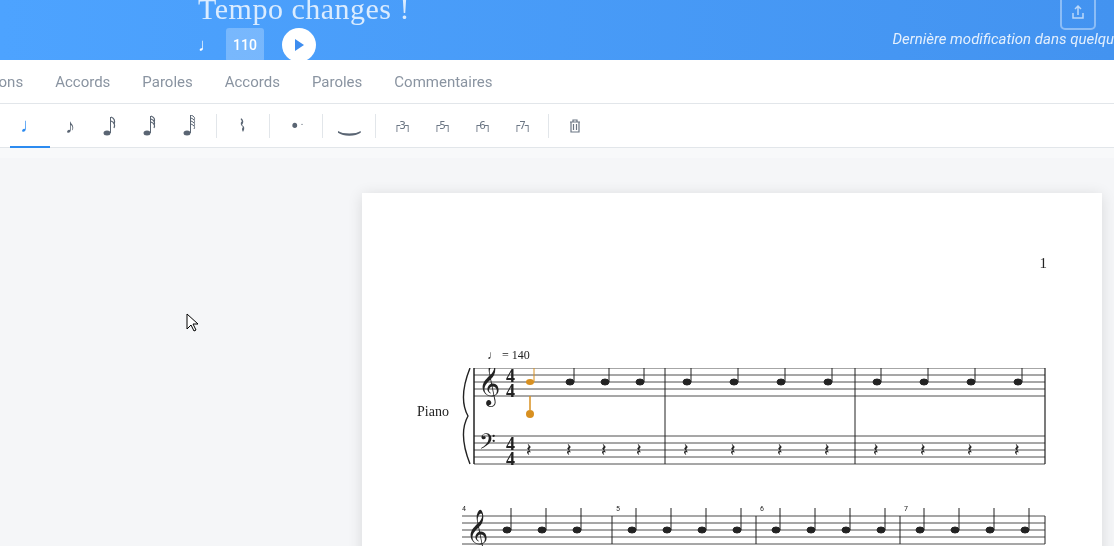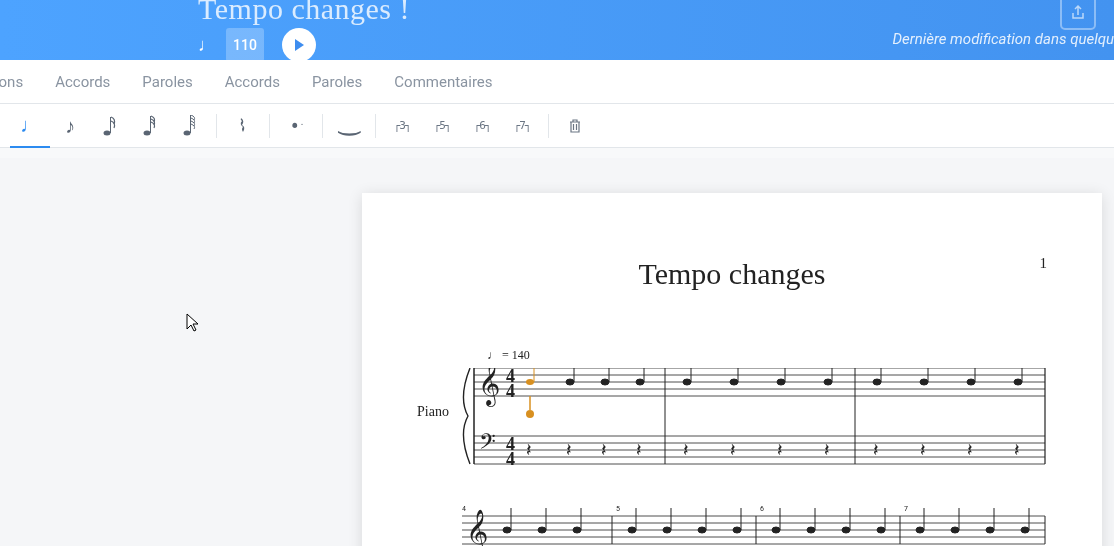--- a/index.html
+++ b/index.html
@@ -282,21 +282,20 @@
   <div class="tool-btn">
     <svg width="14" height="16" viewBox="0 0 14 16" fill="none" stroke="#6b7684" stroke-width="1.2">
       <path d="M2 4 H12 M5 4 V2 H9 V4 M3 4 V14 H11 V4 M5.5 6 V12 M8.5 6 V12"></path>
     </svg>
   </div>
 </div>
 
 <div class="canvas">
   <div class="sheet">
     <div class="page-num">1</div>
-    <div class="score-title">Tempo changes</div>
     <div class="tempo-mark">♩ = 140</div>
     <div class="instrument-label">Piano</div>
     <div class="staff-system">
       <svg width="590" height="200" viewBox="0 0 590 200">
 
         <path d="M8 0 Q-4 30 6 48 Q-4 66 8 96" stroke="#222" fill="none" stroke-width="1.4"></path>
 
         <line x1="12" y1="0" x2="12" y2="96" stroke="#222" stroke-width="1.5"></line>
         <line x1="583" y1="0" x2="583" y2="96" stroke="#222" stroke-width="1.2"></line>
 

